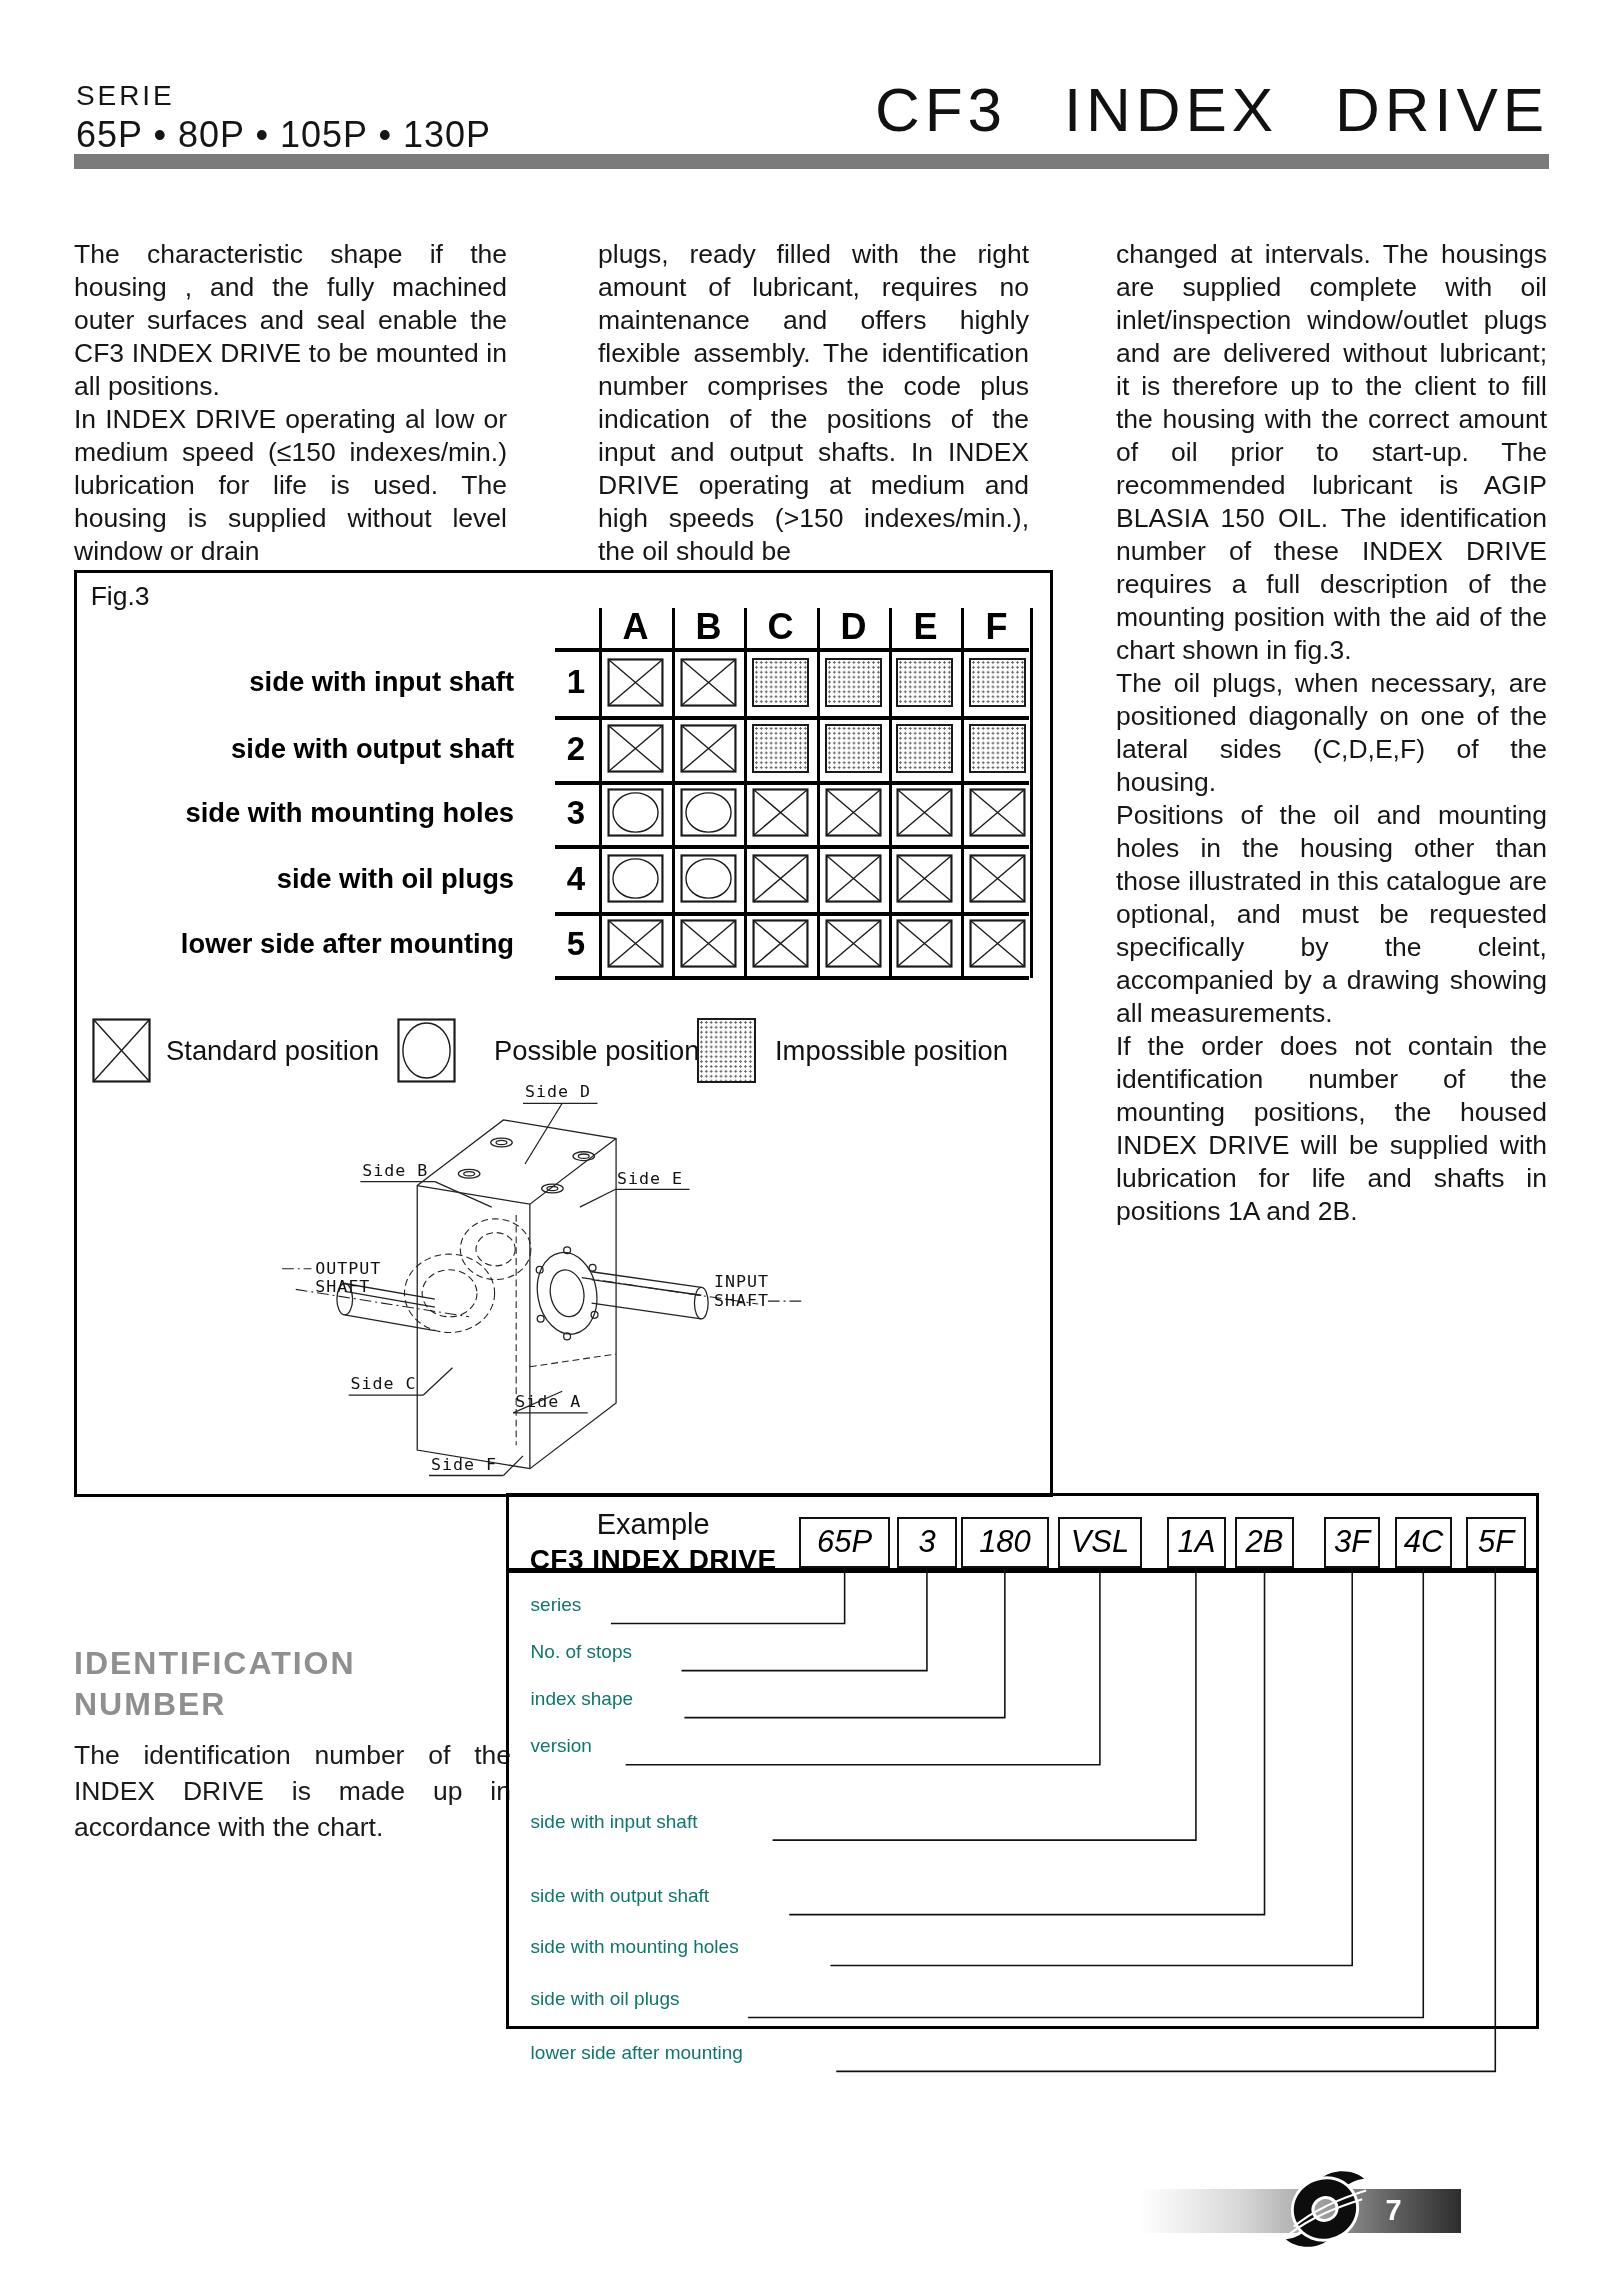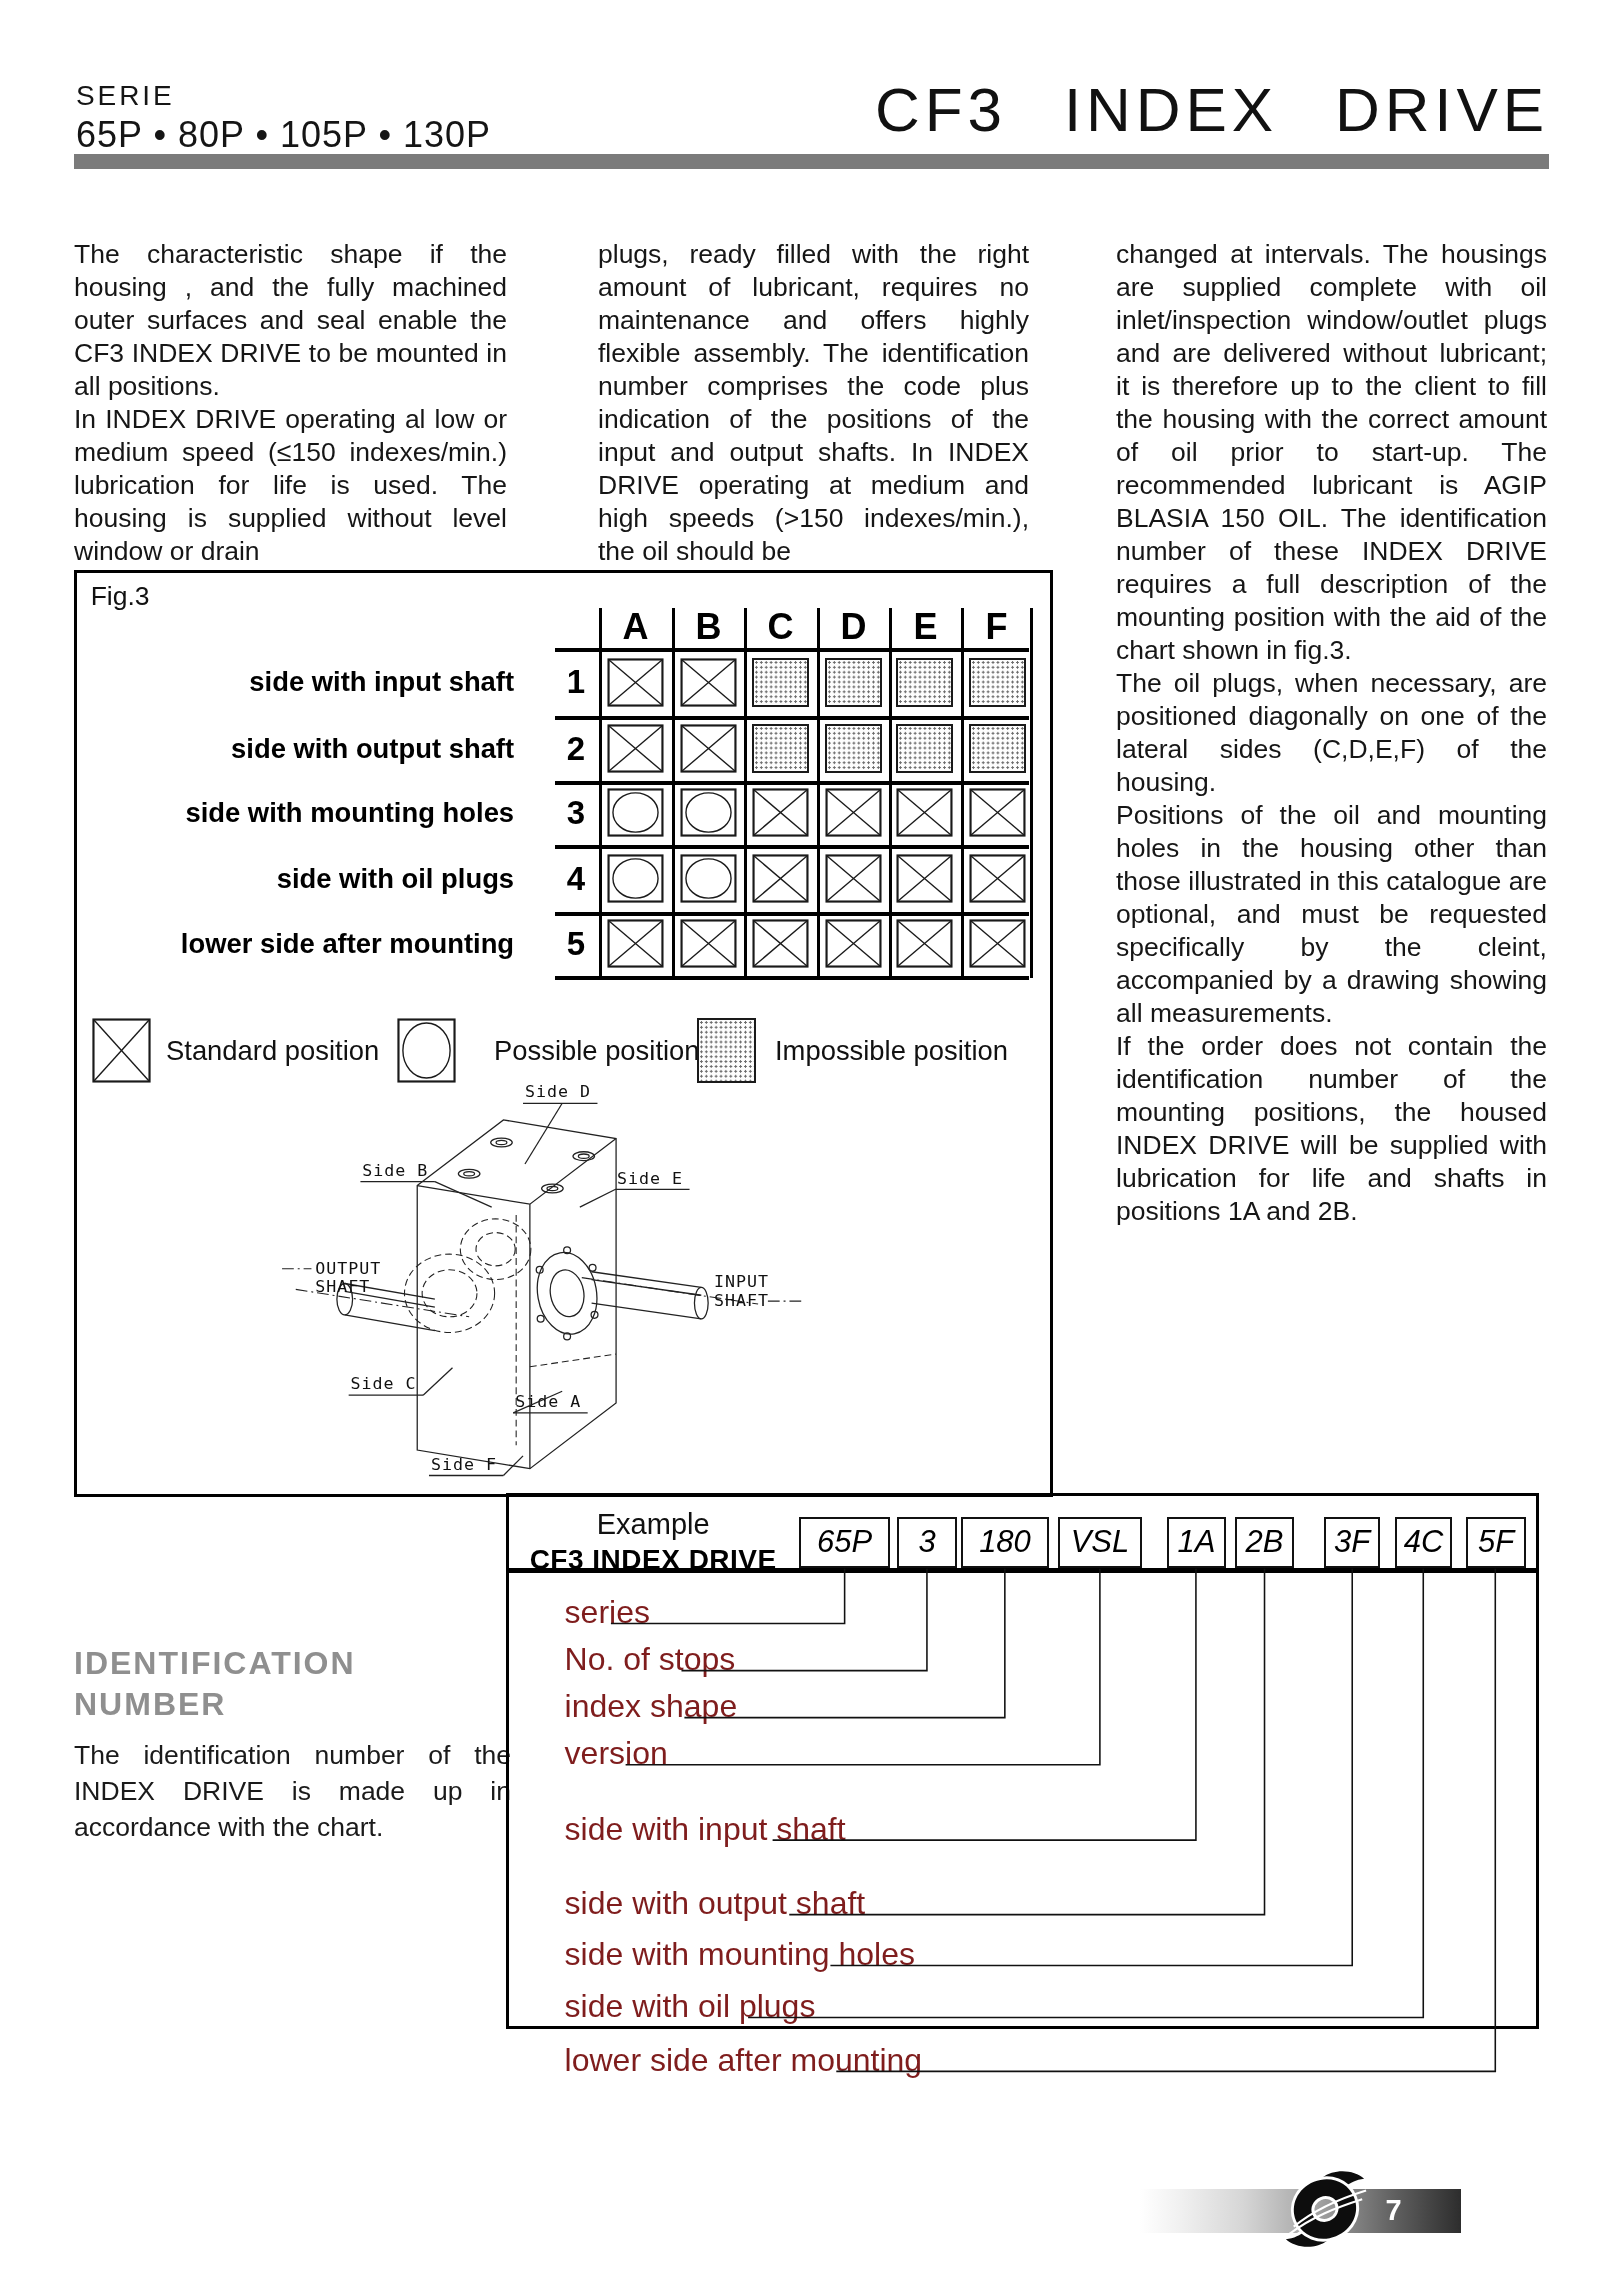--- a/index.html
+++ b/index.html
@@ -54,21 +54,21 @@
 
   
   #example-box{left:506px;top:1493px;width:1033px;height:536px;border:3.9px solid #000;box-sizing:border-box;}
   #example-title{left:13.7px;top:11.8px;width:261px;text-align:center;}
   #example-title-l1{font-size:29px;color:#111;}
   #example-title-l2{font-size:28px;font-weight:bold;color:#000;margin-top:2.9px;letter-spacing:0.5px;}
   #example-divider{left:0;top:72px;width:100%;height:4.9px;background:#000;}
   .code-box{position:absolute;border:2px solid #111;box-sizing:border-box;
             display:flex;align-items:center;justify-content:center;
             font-size:31px;font-style:italic;color:#000;background:#fff;}
-  .ex-label{position:absolute;font-size:32px;color:#7f1d1d;white-space:nowrap;margin-left:34px;}
+  .ex-label{position:absolute;font-size:19px;color:#0f766e;white-space:nowrap;}
   #connector-svg{position:absolute;left:0;top:0;pointer-events:none;}
 
   
   #footer-bar{left:1140px;top:2189px;width:321px;height:44px;
     background:linear-gradient(to right,#ffffff 0%,#f1f1f1 12%,#d6d6d6 32%,#a3a3a3 55%,#5e5e5e 80%,#2d2d2d 100%);}
   #page-number{left:1372px;top:2194px;width:43px;text-align:center;
     font-size:29px;font-weight:bold;color:#ffffff;}
   #footer-logo{left:1266px;top:2164px;}
 </style>
 </head>

